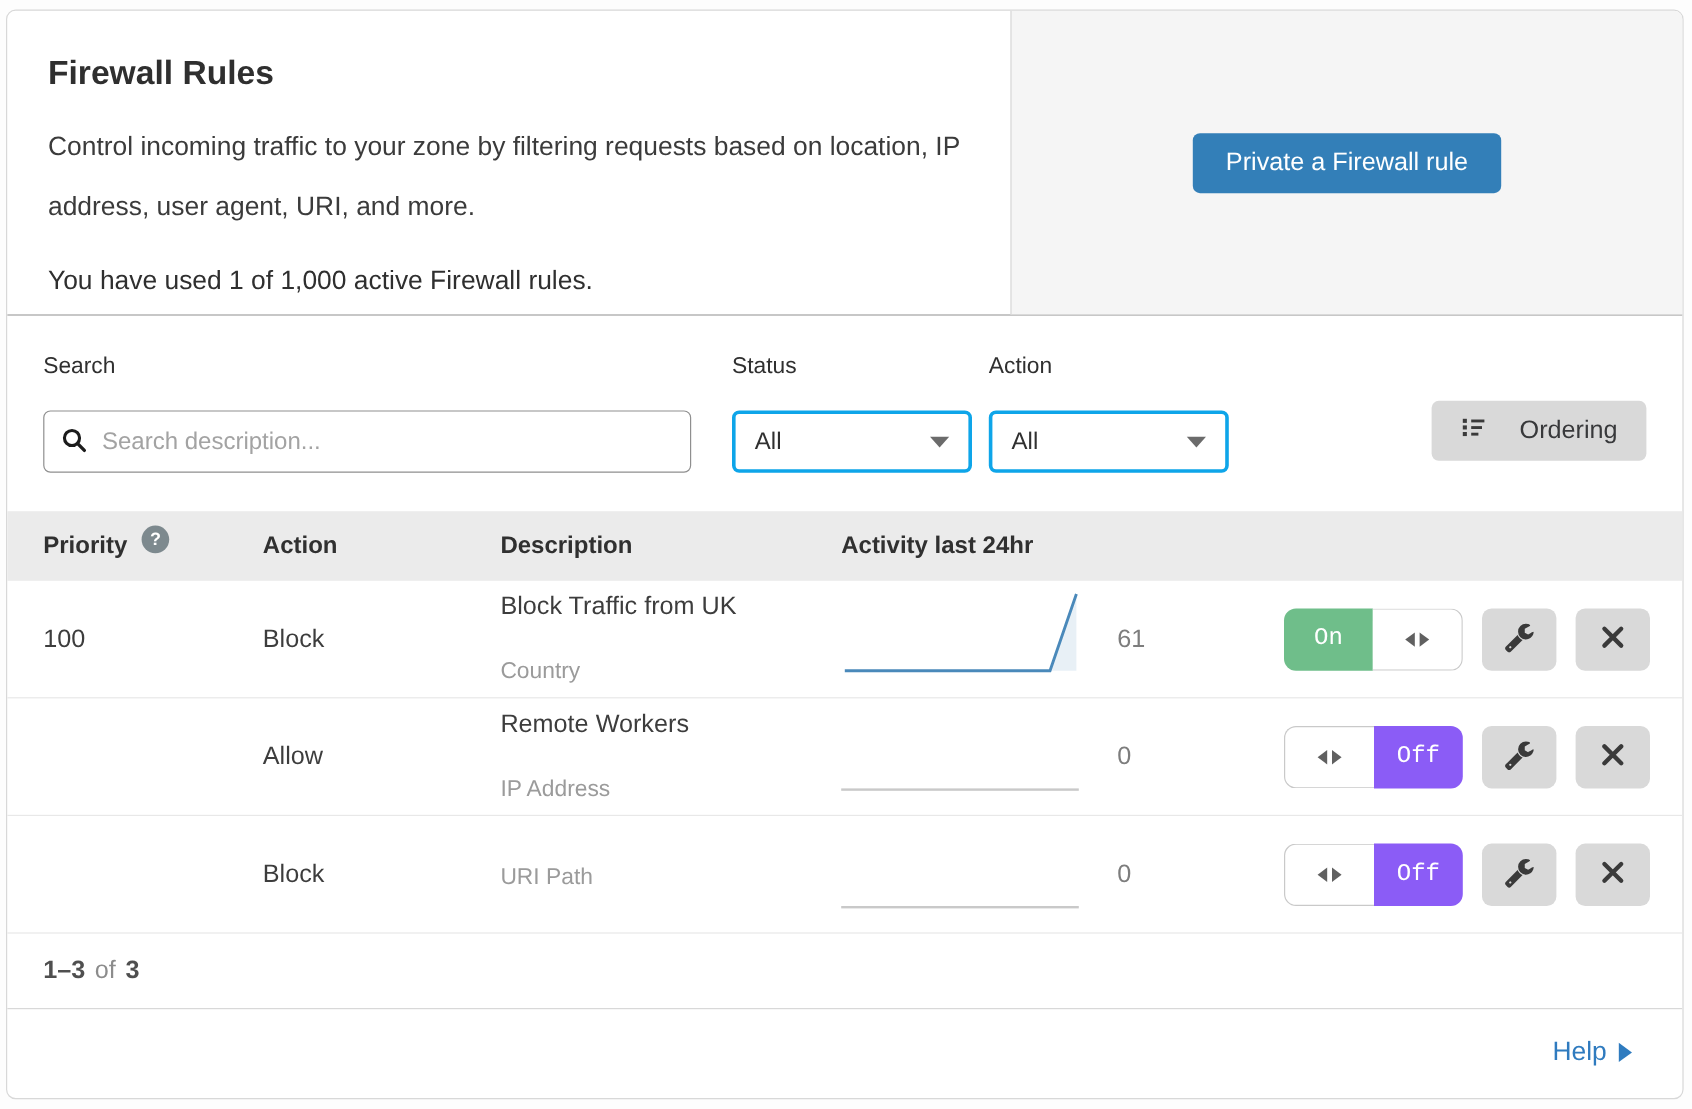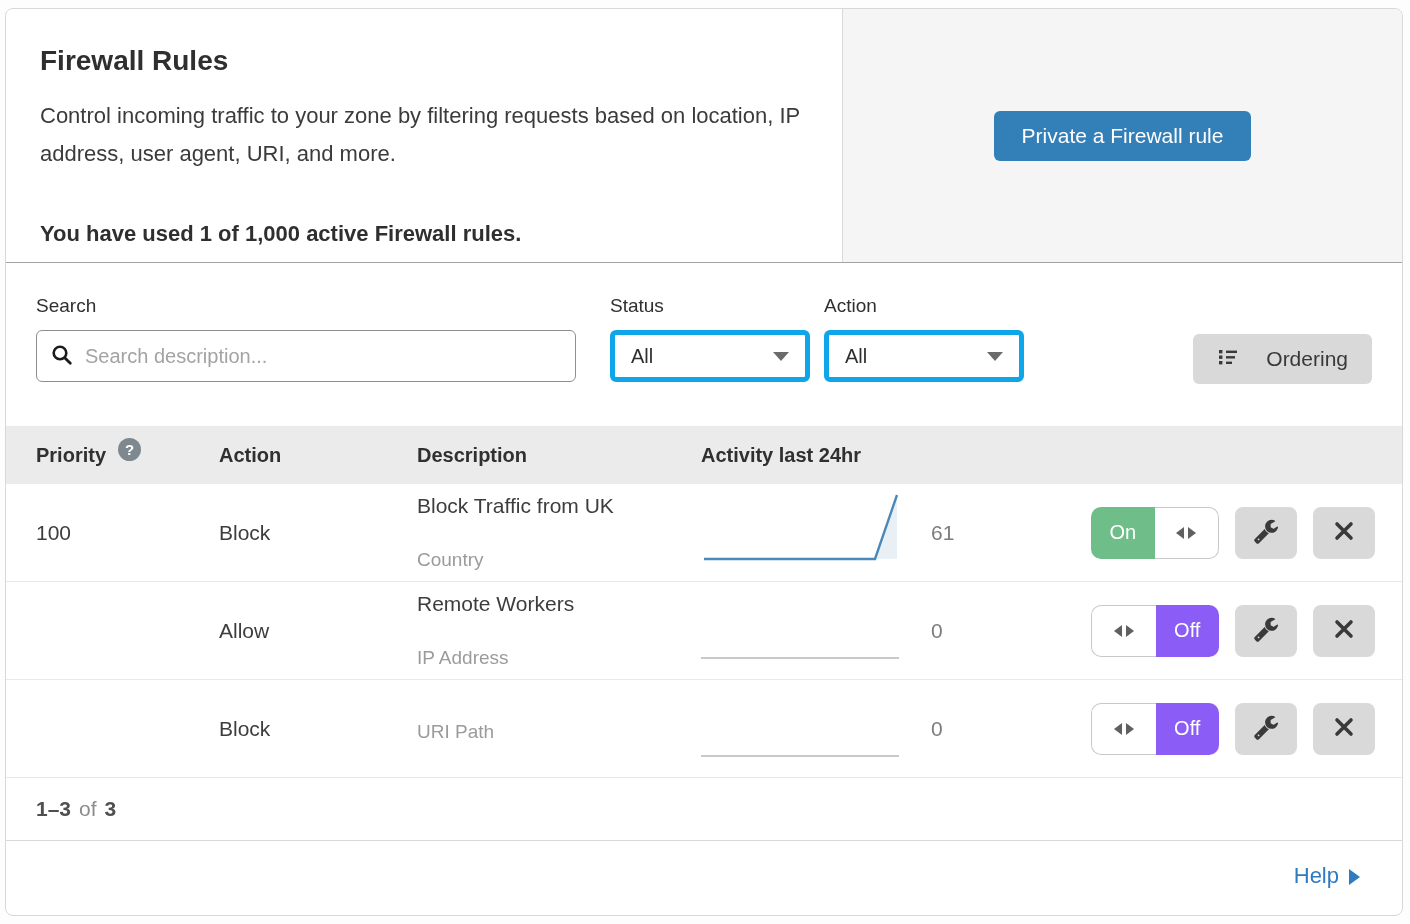--- a/index.html
+++ b/index.html
@@ -5,43 +5,43 @@
   * { margin:0; padding:0; box-sizing:border-box; }
   html,body { width:1410px; height:924px; background:#fdfdfd; font-family:"Liberation Sans", sans-serif; }
   .card {
     position:absolute; left:5px; top:8px; width:1398px; height:908px;
     background:#fff; border:1px solid #d8d8d8; border-radius:8px; overflow:hidden;
   }
   
   .header { display:flex; height:254px; border-bottom:1px solid #a3a3a3; }
   .header-left { flex:1; padding:28px 34px; }
   .page-title { font-size:28px; font-weight:bold; color:#2f2f2f; margin:8px 0 20px; }
-  .page-desc { font-size:22px; color:#3b3b3b; line-height:38px; max-width:770px; }
-  .usage-note { font-size:22px; font-weight:bold; color:#2f2f2f; margin-top:48px; }
+  .page-desc { font-size:22px; color:#3b3b3b; line-height:50px; max-width:770px; }
+  .usage-note { font-size:22px; font-weight:normal; color:#2f2f2f; margin-top:24px; }
   .header-right {
     width:560px; background:#f5f5f5; border-left:1px solid #d8d8d8;
     display:flex; align-items:center; justify-content:center;
   }
   .create-btn {
     background:#337fb8; color:#fff; font-size:21px; border:none; cursor:pointer;
     padding:13px 28px; border-radius:6px; font-family:inherit;
   }
   
   .filters { height:163px; padding:32px 30px 0; display:flex; align-items:flex-start; }
   .fgroup { display:flex; flex-direction:column; }
-  .flabel { font-size:19px; color:#303030; margin-bottom:13px; }
+  .flabel { font-size:19px; color:#303030; margin-bottom:25px; }
   .search-wrap { position:relative; width:560px; }
   .search-input {
     width:540px; height:52px; border:1px solid #8f8f8f; border-radius:6px;
     padding:0 14px 0 48px; font-size:20px; color:#303030; font-family:inherit; outline:none;
   }
   .search-input::placeholder { color:#a3a3a3; }
   .search-icon { position:absolute; left:15px; top:14px; }
   .select-box {
-    width:200px; height:52px; border:5px solid #0ea5e9; border-radius:6px; background:#fff;
+    width:200px; height:52px; border:3px solid #0ea5e9; border-radius:6px; background:#fff;
     display:flex; align-items:center; justify-content:space-between; padding:0 16px;
     font-size:20px; color:#303030; cursor:pointer;
   }
   .caret-down { width:0; height:0; border-left:8px solid transparent; border-right:8px solid transparent; border-top:9px solid #6b6b6b; }
   .gap14 { margin-left:14px; }
   .ordering-btn {
     margin-left:auto; margin-top:39px; height:50px; padding:0 24px;
     background:#d9d9d9; border:none; border-radius:6px; cursor:pointer;
     display:flex; align-items:center; gap:27px; font-size:21px; color:#38393b; font-family:inherit;
   }
@@ -63,21 +63,21 @@
   }
   .cell-priority, .cell-action { font-size:21px; color:#3d3d3d; }
   .cell-desc { display:flex; flex-direction:column; justify-content:flex-end;gap:24px; }
   .desc-title { font-size:21px; color:#3d3d3d; }
   .desc-sub { font-size:19px; color:#9b9b9b; margin-top:7px; }
   .cell-spark { align-self:end; margin-bottom:19px; height:72px; display:flex; align-items:flex-end; }
   .flat-line { width:198px; height:0; border-bottom:2px solid #c9c9c9; margin-bottom:1px; }
   .cell-count { font-size:21px; color:#7d7d7d; padding-left:25px; }
   .cell-controls { display:flex; align-items:center; justify-content:flex-end; gap:16px; padding-right:27px; }
   
-  .toggle { display:flex; width:128px; height:52px; cursor:pointer; }
+  .toggle { display:flex; width:149px; height:52px; cursor:pointer;font-family:Liberation Mono, monospace; }
   .tseg { flex:1; display:flex; align-items:center; justify-content:center; font-size:20px; }
   .tseg-on { background:#6fbe8a; color:#fff; border-radius:10px 0 0 10px; }
   .tseg-off { background:#8b5cf6; color:#fff; border-radius:0 10px 10px 0; }
   .tseg-neutral-r { background:#fff; border:1px solid #c9c9c9; border-left:none; border-radius:0 10px 10px 0; }
   .tseg-neutral-l { background:#fff; border:1px solid #c9c9c9; border-right:none; border-radius:10px 0 0 10px; }
   .drag-arrows { display:flex; align-items:center; gap:4px; }
   .tri-l { width:0; height:0; border-top:6px solid transparent; border-bottom:6px solid transparent; border-right:8px solid #606060; }
   .tri-r { width:0; height:0; border-top:6px solid transparent; border-bottom:6px solid transparent; border-left:8px solid #606060; }
   .icon-btn {
     width:62px; height:52px; background:#d9d9d9; border:none; border-radius:8px;

